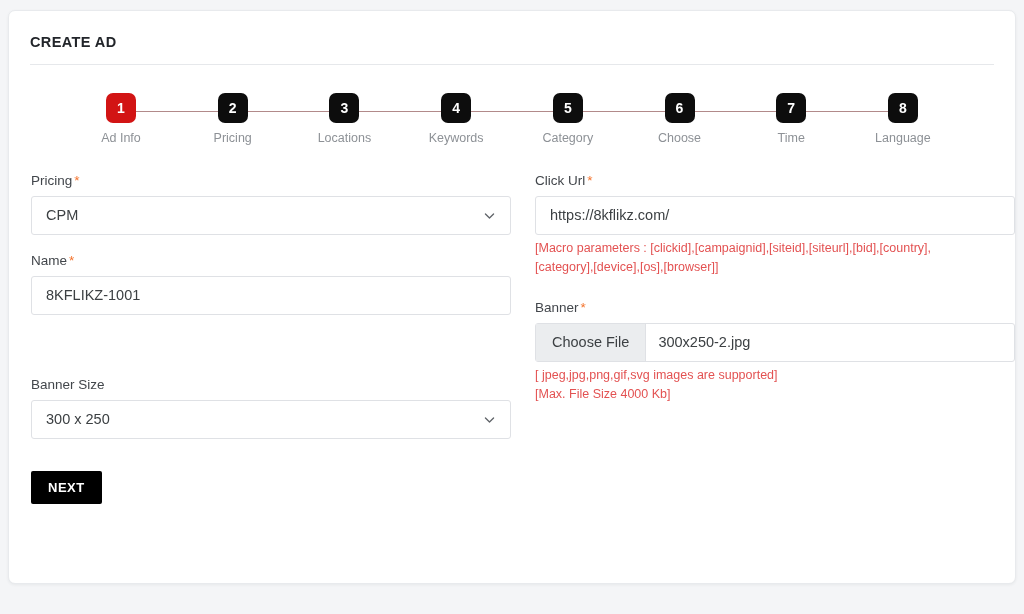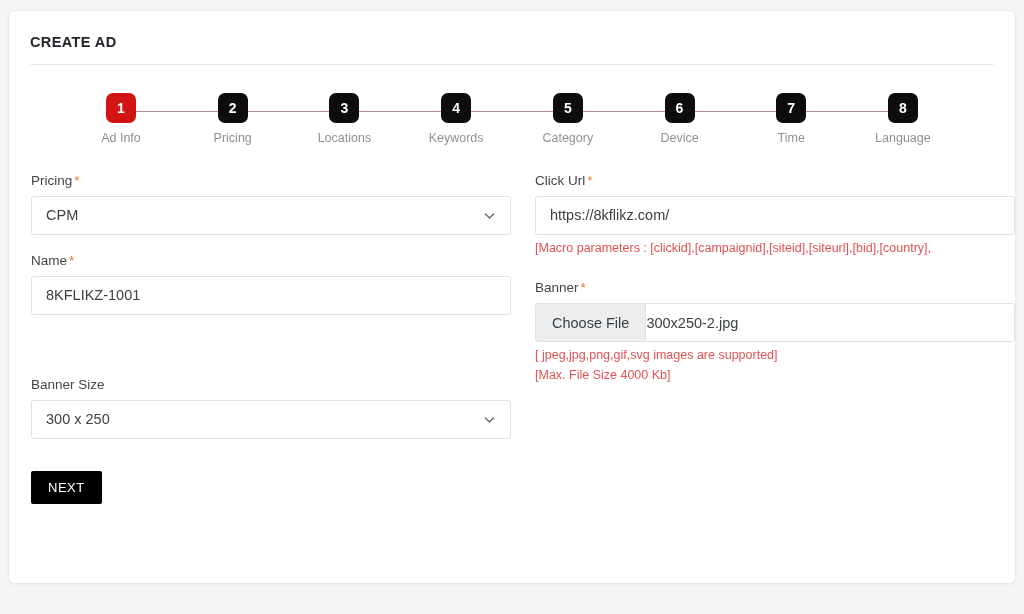--- a/index.html
+++ b/index.html
@@ -165,32 +165,33 @@
     display: flex;
     align-items: center;
     padding: 0 16px;
     font-size: 14.5px;
     color: #3c4043;
     white-space: nowrap;
   }
   .file-name {
     display: flex;
     align-items: center;
+    padding-left: 12px;
     font-size: 14.5px;
     color: #3c4043;
   }
 
   .next-btn {
     margin-top: 14px;
     background: #000000;
     color: #ffffff;
     border: none;
     border-radius: 2px;
     font-size: 13px;
-    font-weight: normal;
+    font-weight: bold;
     letter-spacing: 0.5px;
     padding: 9px 17px;
     font-family: "Liberation Sans", sans-serif;
     cursor: pointer;
   }
 </style>
 </head>
 <body>
 
 <div class="page">
@@ -222,21 +223,21 @@
           <div class="step-label">Keywords</div>
         </div>
 
         <div class="step">
           <div class="step-badge">5</div>
           <div class="step-label">Category</div>
         </div>
 
         <div class="step">
           <div class="step-badge">6</div>
-          <div class="step-label">Device</div>
+          <div class="step-label">Choose</div>
         </div>
 
         <div class="step">
           <div class="step-badge">7</div>
           <div class="step-label">Time</div>
         </div>
 
         <div class="step">
           <div class="step-badge">8</div>
           <div class="step-label">Language</div>
@@ -283,20 +284,21 @@
       <div class="col">
 
 
         <div class="field">
           <label class="field-label"><span>Click Url</span><span class="req">*</span></label>
           <div class="control">
             <span class="value">https://8kflikz.com/</span>
           </div>
           <div class="helper">
             <span class="helper-line">[Macro parameters : [clickid],[campaignid],[siteid],[siteurl],[bid],[country],</span>
+            <span class="helper-line">[category],[device],[os],[browser]]</span>
           </div>
         </div>
 
         <div class="field" style="margin-top:22px;">
           <label class="field-label"><span>Banner</span><span class="req">*</span></label>
           <div class="control file-control">
             <span class="file-btn">Choose File</span>
             <span class="file-name">300x250-2.jpg</span>
           </div>
           <div class="helper">

